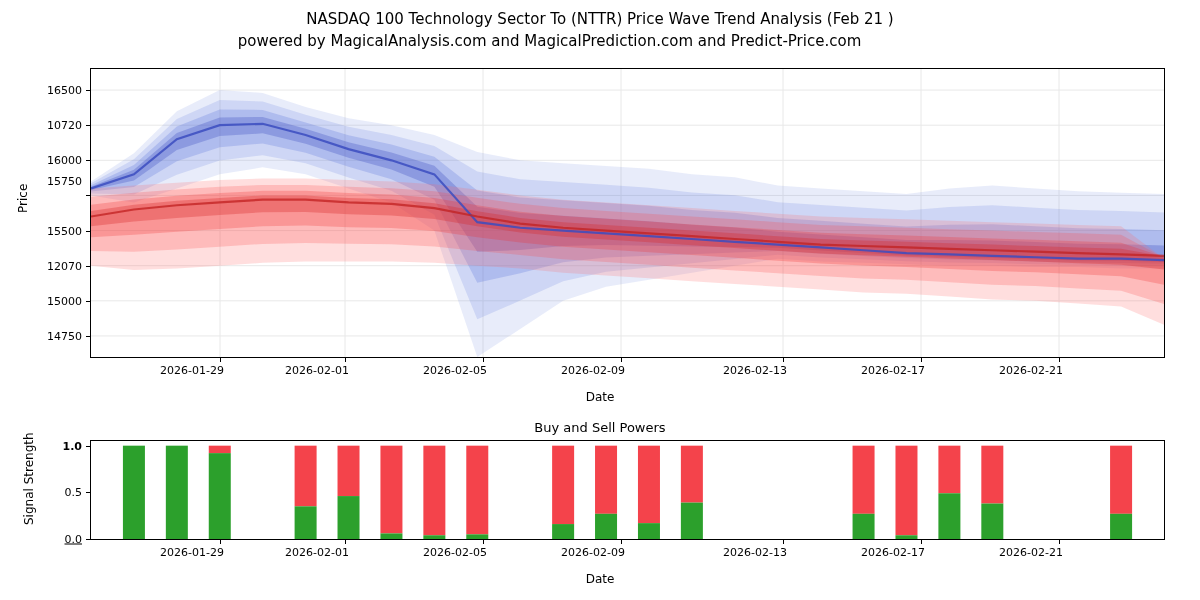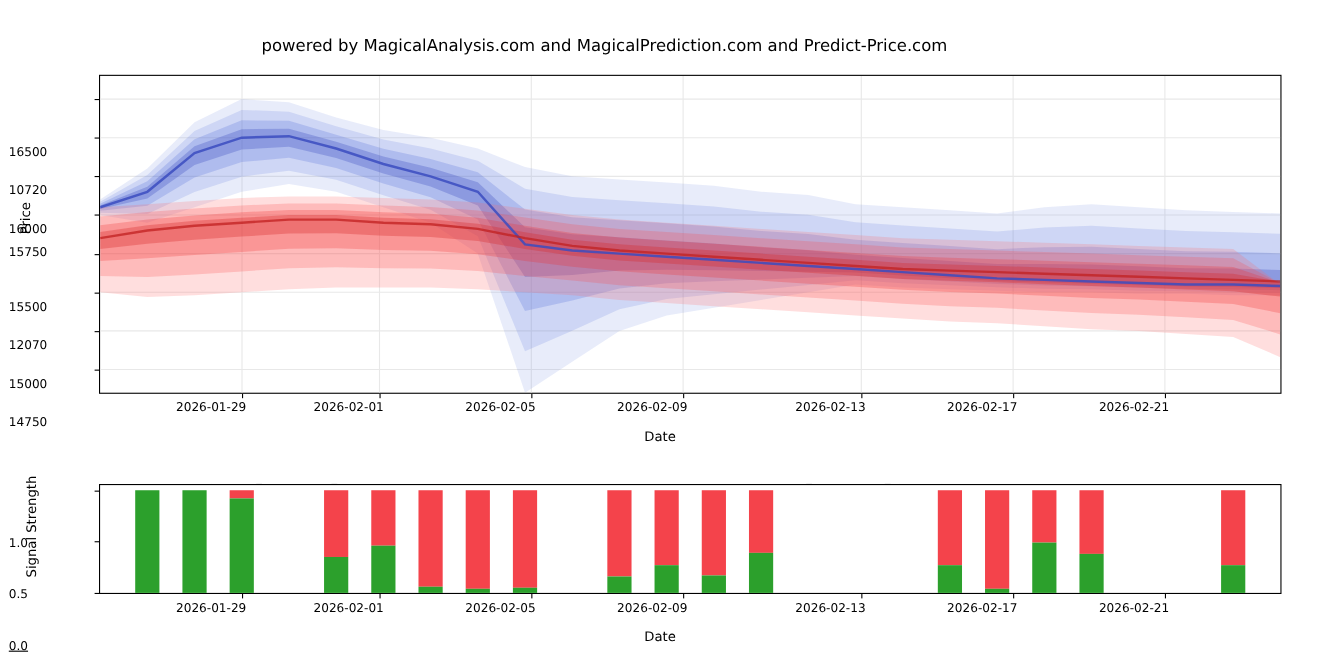--- a/index.html
+++ b/index.html
@@ -5,21 +5,21 @@
   html,body{margin:0;padding:0;}
   body{width:1200px;height:600px;background:#ffffff;font-family:"DejaVu Sans","Liberation Sans",sans-serif;color:#000;overflow:hidden;}
   #root{position:relative;width:1200px;height:600px;}
 
   .title{position:absolute;left:0;top:10px;width:1200px;text-align:center;font-size:15px;color:#000;}
   .subtitle{position:absolute;left:0;top:32px;width:1099px;text-align:center;font-size:15px;color:#000;}
 
   
   #price-axes{position:absolute;left:90px;top:68px;width:1075px;height:290px;border:1px solid #000;box-sizing:border-box;background:#fff;overflow:hidden;}
   #signal-axes{position:absolute;left:90px;top:440px;width:1075px;height:100px;border:1px solid #000;box-sizing:border-box;background:#fff;overflow:hidden;}
-  .ytick-price{position:absolute;font-size:11px;color:#000;width:74px;transform:translateY(-50%);left:8px;margin-top:48px;}
+  .ytick-price{position:absolute;font-size:11px;color:#000;text-align:right;width:74px;transform:translateY(-50%);left:8px;}
   .xtick{position:absolute;font-size:11px;color:#000;text-align:left;width:120px;transform:translateX(-50%);}
 
   .axis-label{position:absolute;font-size:12px;color:#000;}
   #ylabel-price{left:16px;top:213px;transform:rotate(-90deg);transform-origin:left top;white-space:nowrap;}
   #ylabel-signal{left:22px;top:525px;transform:rotate(-90deg);transform-origin:left top;white-space:nowrap;}
   #xlabel-price{left:0;top:390px;width:1200px;text-align:center;}
   #xlabel-signal{left:0;top:572px;width:1200px;text-align:center;}
 
   .panel-title{position:absolute;left:0;top:420px;width:1200px;text-align:center;font-size:13px;color:#000;}
 
@@ -27,20 +27,21 @@
 
   .tickmark{position:absolute;width:1px;height:4px;background:#000;}
   .tickmark-y{position:absolute;height:1px;width:4px;background:#000;}
   svg{display:block;}
 </style>
 </head>
 <body>
 
 <div id="root">
 
+  <div class="title">NASDAQ 100 Technology Sector To (NTTR) Price Wave Trend Analysis (Feb 21 )</div>
   <div class="subtitle">powered by MagicalAnalysis.com and MagicalPrediction.com and Predict-Price.com</div>
 
   <div class="wm" style="left:120px;top:132px;">MagicalAnalysis.com</div>
   <div class="wm" style="left:620px;top:132px;">MagicalPrediction.com</div>
   <div class="wm" style="left:120px;top:284px;">MagicalAnalysis.com</div>
   <div class="wm" style="left:620px;top:284px;">MagicalPrediction.com</div>
   <div class="wm" style="left:120px;top:435px;">MagicalAnalysis.com</div>
   <div class="wm" style="left:620px;top:435px;">MagicalPrediction.com</div>
 
   <div id="price-axes">
@@ -102,20 +103,21 @@
       <div class="tickmark" style="left: 783px; top: 358px;"></div>
       <div class="xtick" style="left: 921px; top: 364px;">2026-02-17</div>
       <div class="tickmark" style="left: 921px; top: 358px;"></div>
       <div class="xtick" style="left: 1059px; top: 364px;">2026-02-21</div>
       <div class="tickmark" style="left: 1059px; top: 358px;"></div>
     </div>
 
   <div class="axis-label" id="ylabel-price">Price</div>
   <div class="axis-label" id="xlabel-price">Date</div>
 
+  <div class="panel-title">Buy and Sell Powers</div>
 
   <div id="signal-axes">
     <svg id="signal-svg" width="1073" height="98" viewBox="0 0 1073 98" preserveAspectRatio="none">
         <rect x="31.92" y="4.67" width="22" height="93.33" fill="#2ca02c"></rect>
         <rect x="74.84" y="4.67" width="22" height="93.33" fill="#2ca02c"></rect>
         <rect x="117.76" y="4.67" width="22" height="7.47" fill="#f4434b"></rect>
         <rect x="117.76" y="12.13" width="22" height="85.87" fill="#2ca02c"></rect>
         <rect x="203.60" y="4.67" width="22" height="60.67" fill="#f4434b"></rect>
         <rect x="203.60" y="65.33" width="22" height="32.67" fill="#2ca02c"></rect>
         <rect x="246.52" y="4.67" width="22" height="50.40" fill="#f4434b"></rect>
@@ -145,21 +147,21 @@
         <rect x="1019.08" y="4.67" width="22" height="68.13" fill="#f4434b"></rect>
         <rect x="1019.08" y="72.80" width="22" height="25.20" fill="#2ca02c"></rect>
       </svg>
   </div>
 
   <div id="signal-ticks">
       <div class="ytick-price" style="top: 539px; text-decoration: underline;">0.0</div>
       <div class="tickmark-y" style="left: 86px; top: 539px;"></div>
       <div class="ytick-price" style="top: 492.333px;">0.5</div>
       <div class="tickmark-y" style="left: 86px; top: 492.333px;"></div>
-      <div class="ytick-price" style="top: 445.667px;">1.0</div>
+      <div class="ytick-price" style="top: 445.667px; font-weight: bold;">1.0</div>
       <div class="tickmark-y" style="left: 86px; top: 445.667px;"></div>
       <div class="xtick" style="left: 220px; top: 546px;">2026-01-29</div>
       <div class="tickmark" style="left: 220px; top: 540px;"></div>
       <div class="xtick" style="left: 345px; top: 546px;">2026-02-01</div>
       <div class="tickmark" style="left: 345px; top: 540px;"></div>
       <div class="xtick" style="left: 483px; top: 546px;">2026-02-05</div>
       <div class="tickmark" style="left: 483px; top: 540px;"></div>
       <div class="xtick" style="left: 621px; top: 546px;">2026-02-09</div>
       <div class="tickmark" style="left: 621px; top: 540px;"></div>
       <div class="xtick" style="left: 783px; top: 546px;">2026-02-13</div>

